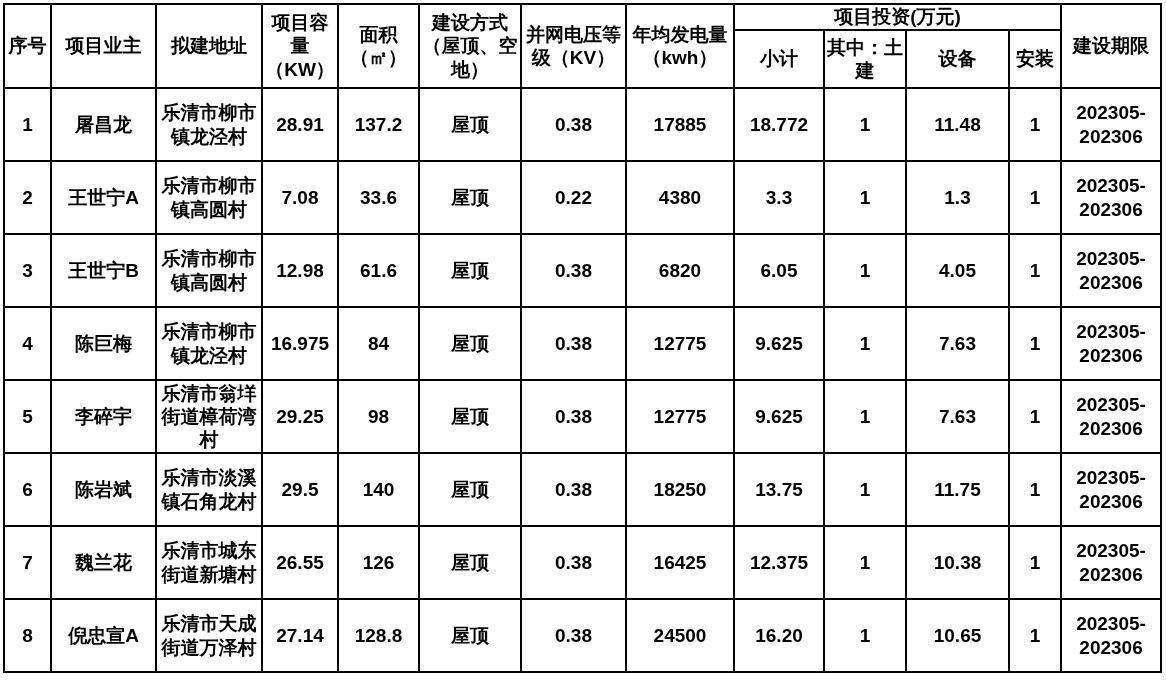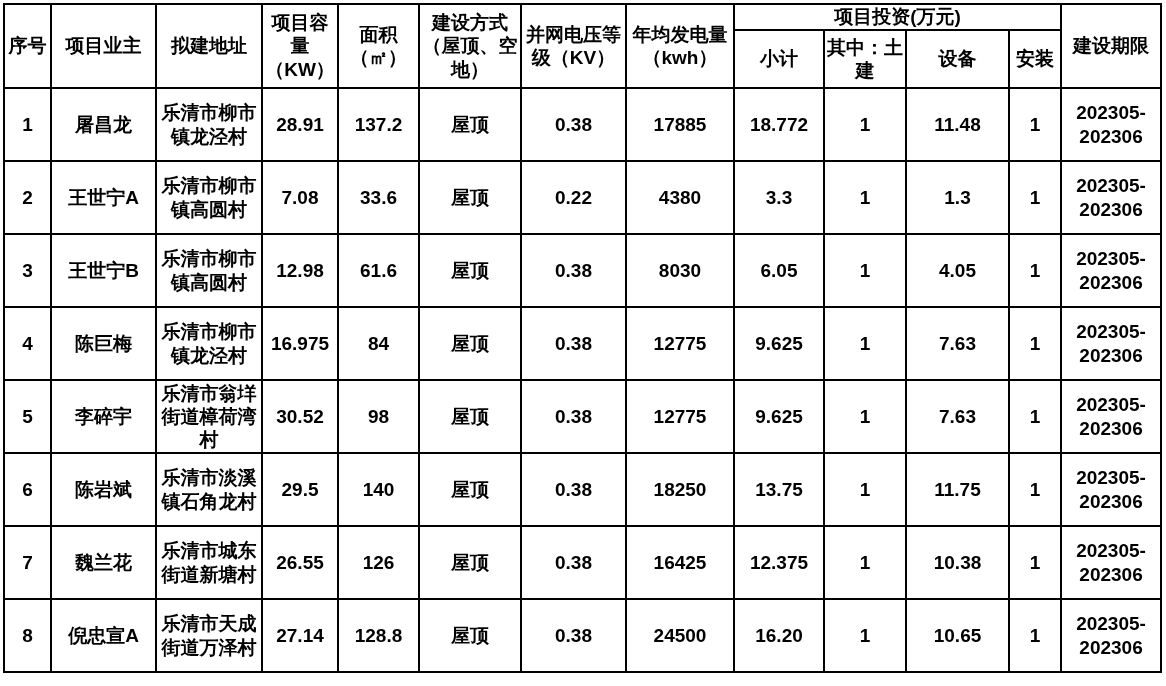--- a/index.html
+++ b/index.html
@@ -127,21 +127,21 @@
         <td class="col-period">202305-202306</td>
       </tr>
       <tr>
         <td class="col-no">3</td>
         <td class="col-owner">王世宁B</td>
         <td class="col-address">乐清市柳市镇高圆村</td>
         <td class="col-capacity">12.98</td>
         <td class="col-area">61.6</td>
         <td class="col-method">屋顶</td>
         <td class="col-voltage">0.38</td>
-        <td class="col-generation">8030</td>
+        <td class="col-generation">6820</td>
         <td class="col-subtotal">6.05</td>
         <td class="col-civil">1</td>
         <td class="col-equipment">4.05</td>
         <td class="col-install">1</td>
         <td class="col-period">202305-202306</td>
       </tr>
       <tr>
         <td class="col-no">4</td>
         <td class="col-owner">陈巨梅</td>
         <td class="col-address">乐清市柳市镇龙泾村</td>
@@ -153,21 +153,21 @@
         <td class="col-subtotal">9.625</td>
         <td class="col-civil">1</td>
         <td class="col-equipment">7.63</td>
         <td class="col-install">1</td>
         <td class="col-period">202305-202306</td>
       </tr>
       <tr>
         <td class="col-no">5</td>
         <td class="col-owner">李碎宇</td>
         <td class="col-address">乐清市翁垟街道樟荷湾村</td>
-        <td class="col-capacity">30.52</td>
+        <td class="col-capacity">29.25</td>
         <td class="col-area">98</td>
         <td class="col-method">屋顶</td>
         <td class="col-voltage">0.38</td>
         <td class="col-generation">12775</td>
         <td class="col-subtotal">9.625</td>
         <td class="col-civil">1</td>
         <td class="col-equipment">7.63</td>
         <td class="col-install">1</td>
         <td class="col-period">202305-202306</td>
       </tr>

